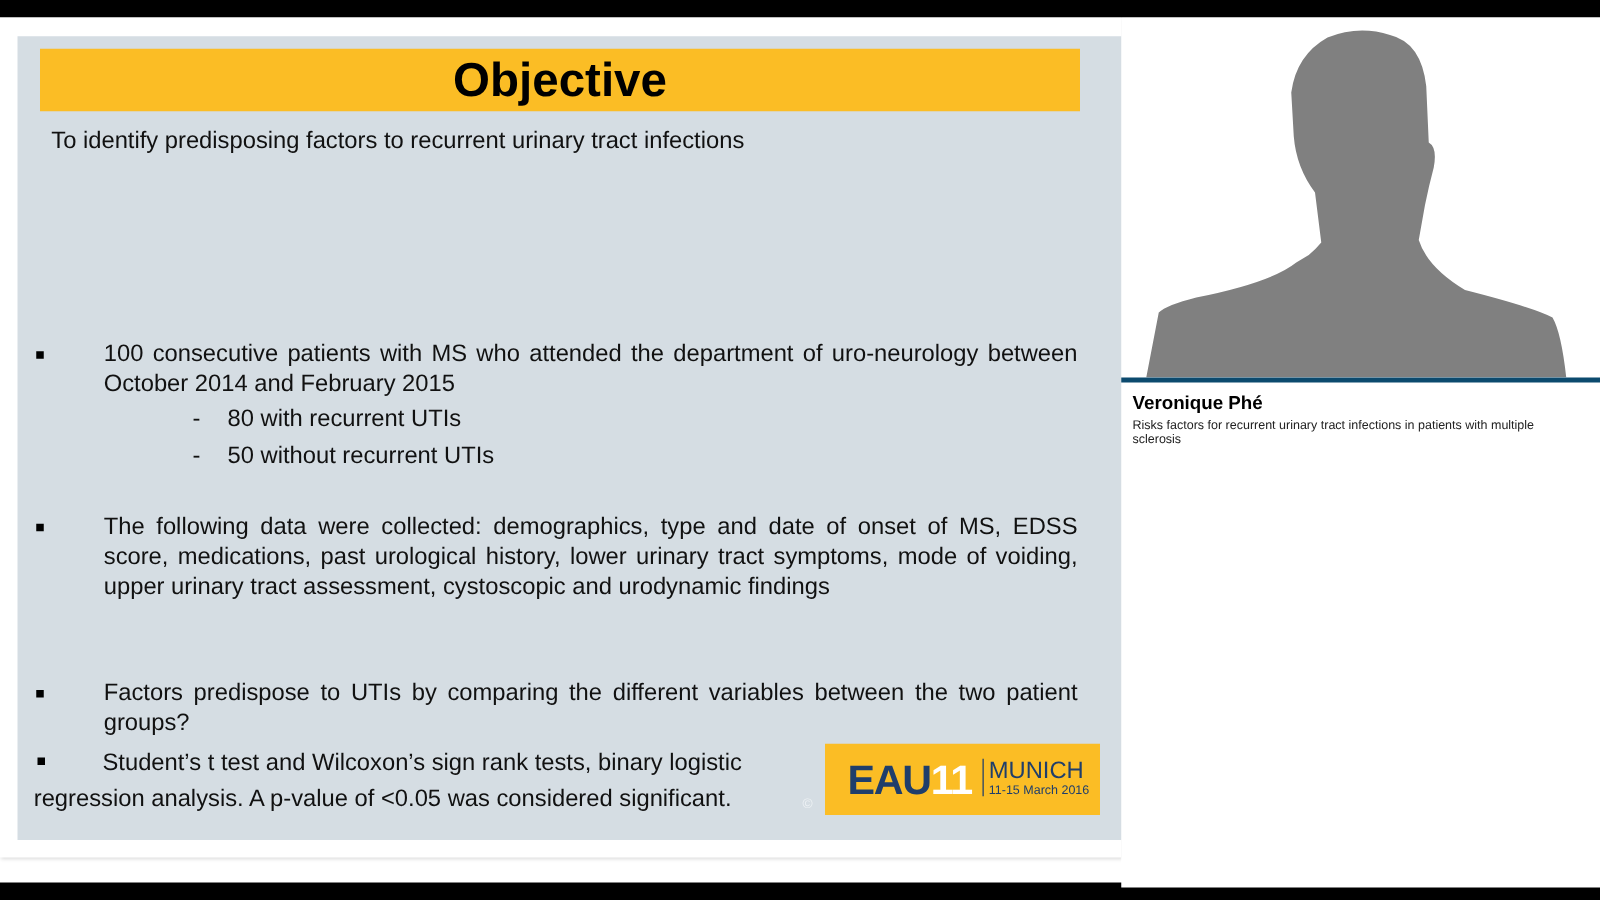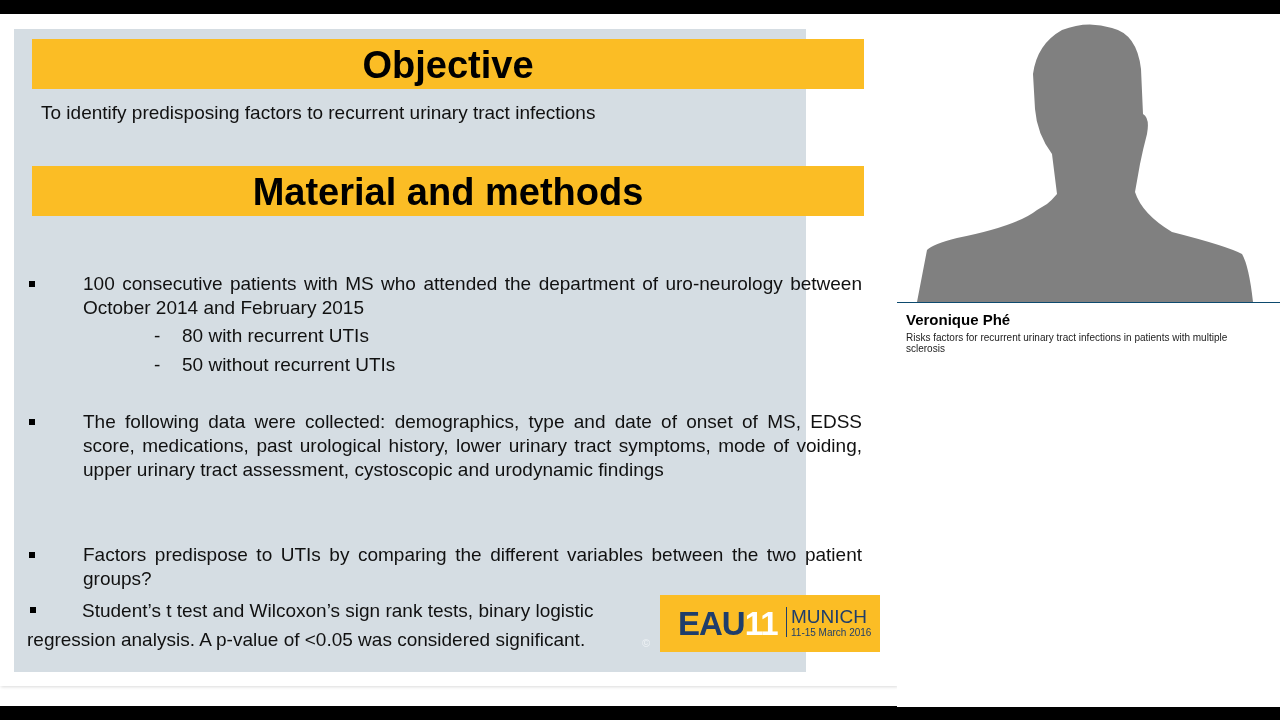--- a/index.html
+++ b/index.html
@@ -1,19 +1,19 @@
 <!DOCTYPE html>
 <html><head>
 <meta charset="utf-8">
 <style>
   html, body { margin:0; padding:0; }
   body { width:1280px; height:720px; background:#000; position:relative; overflow:hidden; font-family:"Liberation Sans", sans-serif; }
   .stage { position:absolute; left:0; top:14px; width:1280px; height:692px; background:#fff; }
   .slide-frame { position:absolute; left:0; top:0; width:897px; height:672px; background:#fff; box-shadow: 1px 1px 3px rgba(0,0,0,0.15); }
-  .slide { position:absolute; left:14px; top:15px; width:792px; height:643px; background:#d5dde3; }
+  .slide { position:absolute; left:14px; top:15px; width:868px; height:643px; background:#d5dde3;padding-left:35px; }
   .banner { position:absolute; left:18px; width:832px; background:#fbbd25; text-align:center; font-weight:bold; color:#000; }
   .banner.obj { top:10px; height:50px; line-height:52px; font-size:38px; }
   .banner.mm { top:137px; height:50px; line-height:52px; font-size:38px; }
   .objective-text { position:absolute; left:27px; top:73px; font-size:19px; color:#111; }
   .bullet { position:absolute; font-size:19px; color:#111; line-height:24px; text-align:justify; }
   .bullet .sq { position:absolute; left:-54px; top:9px; width:6px; height:6px; background:#000; }
   .b1 { left:69px; top:243px; width:779px; }
   .sub { position:absolute; left:140px; font-size:19px; color:#111; }
   .sub .dash { display:inline-block; width:28px; }
   .s1 { top:296px; } .s2 { top:325px; }
@@ -23,33 +23,32 @@
   .b4 .sq { display:inline-block; width:6px; height:6px; background:#000; vertical-align:middle; margin:0 46px 4px 3px; }
   .eau { position:absolute; left:646px; top:566px; width:220px; height:57px; background:#fbbd25; }
   .eau .e1 { position:absolute; left:18px; top:10px; font-size:33px; font-weight:bold; color:#1f3e6b; letter-spacing:-1px; }
   .eau .e1 span { color:#fff; }
   .eau .div { position:absolute; left:126px; top:12px; width:1px; height:30px; background:#1f3e6b; }
   .eau .city { position:absolute; left:131px; top:11px; font-size:19px; color:#1f3e6b; }
   .eau .date { position:absolute; left:131px; top:32px; font-size:10px; color:#1f3e6b; }
   .copy { position:absolute; left:628px; top:608px; font-size:11px; color:#eef2f5; }
   .speaker { position:absolute; left:897px; top:0; width:383px; height:290px; background:#fff; }
   .speaker svg { position:absolute; left:0; top:0; }
-  .info { position:absolute; left:897px; top:288px; width:383px; height:404px; background:#fff; border-top:1px solid #0c4a6e; }
+  .info { position:absolute; left:897px; top:288px; width:383px; height:404px; background:#fff; border-top:4px solid #0c4a6e; }
   .name { position:absolute; left:9px; top:8px; font-size:15px; font-weight:bold; color:#000; }
   .title { position:absolute; left:9px; top:29px; width:360px; font-size:10px; line-height:11px; color:#222; }
 </style>
 </head>
 <body>
 
 <div class="stage">
   <div class="slide-frame">
     <div class="slide">
       <div class="banner obj">Objective</div>
       <div class="objective-text">To identify predisposing factors to recurrent urinary tract infections</div>
-      <div class="banner mm">Material and methods</div>
 
       <div class="bullet b1">
         <span class="sq"></span>
         <span>100 consecutive patients with MS who attended the department of uro-neurology between October 2014 and February 2015</span>
       </div>
       <div class="sub s1">
         <span class="dash">-</span><span>80 with recurrent UTIs</span>
       </div>
       <div class="sub s2">
         <span class="dash">-</span><span>50 without recurrent UTIs</span>

